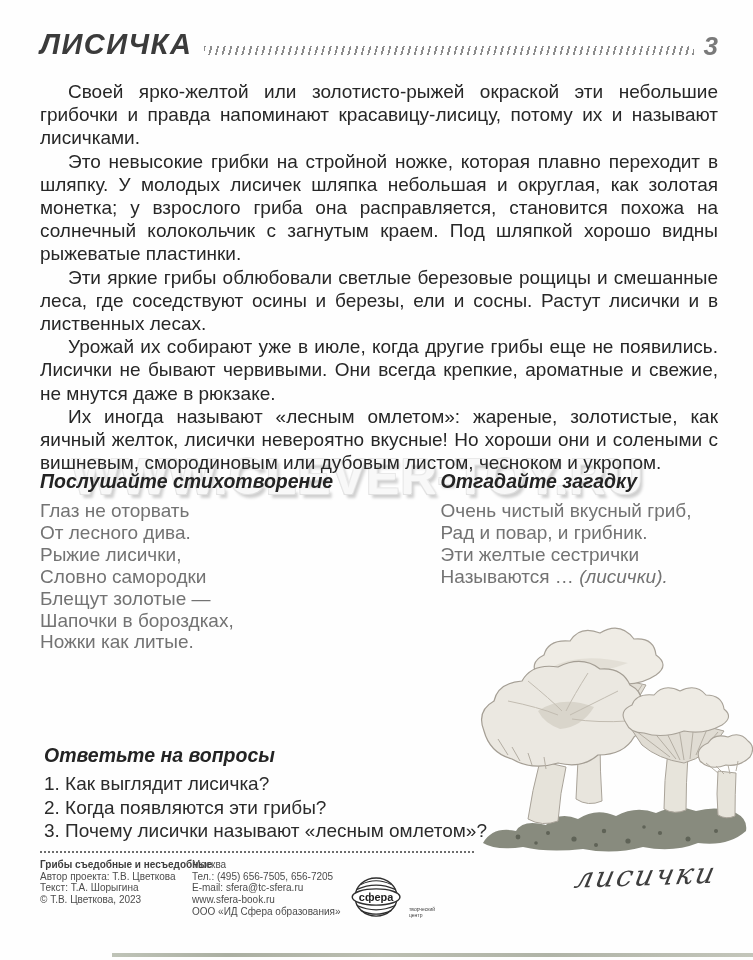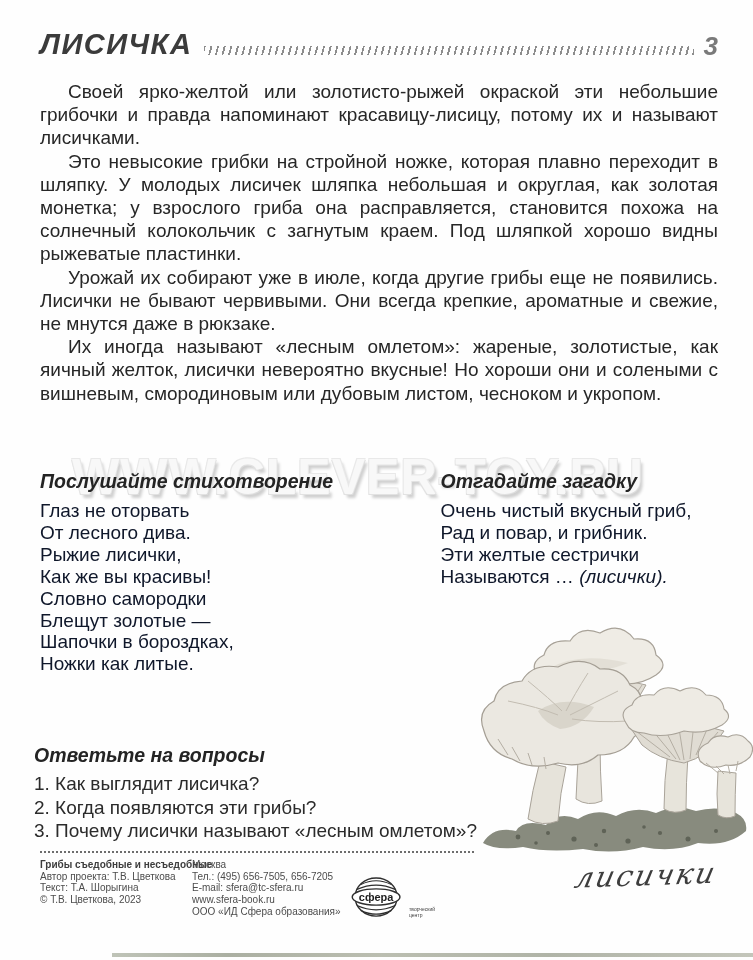--- a/index.html
+++ b/index.html
@@ -29,25 +29,25 @@
     font-size:50px; font-weight:bold; letter-spacing:1px; white-space:nowrap;
     color:#f8f8f8;
     text-shadow:-1px -1px 0 #e9e9e9, 1px -1px 0 #e9e9e9, -1px 1px 0 #e2e2e2, 1px 1px 0 #dcdcdc, 3px 4px 3px #cfcfcf;
   }
 
   
   .twocol { left:40px; top:470px; width:678px; display:flex;gap:11px; }
   .col-poem { width:396px; }
   .col-riddle { width:282px; }
   .sec-heading { font-size:19.5px; font-weight:bold; font-style:italic; color:#242424; margin-bottom:7px; }
-  .verse-line { font-size:19px; line-height:21.9px; color:#0f172a; }
+  .verse-line { font-size:19px; line-height:21.9px; color:#737373; }
   .it { font-style:italic;margin-top:20px; }
 
   
-  .questions { left:34px; top:744px; width:480px; }
+  .questions { left:44px; top:744px; width:480px; }
   .questions .sec-heading { margin-bottom:5px; }
   .q-line { font-size:19px; line-height:23.6px; color:#2b2b2b; }
 
   
   .illustration { left:478px; top:610px; width:275px; height:252px; }
 
   
   .footer { left:40px; top:851px; width:678px; }
   .f-dots { width:434px; border-top:2.5px dotted #6d6d6d; margin-bottom:6px; }
   .f-cols { display:flex; font-size:10px; line-height:11.7px; color:#4c4c4c; }
@@ -79,31 +79,31 @@
 
   <div class="layer header">
     <span class="title">ЛИСИЧКА</span>
     <span class="leader"></span>
     <span class="pagenum">3</span>
   </div>
 
   <div class="layer body-text">
     <p>Своей ярко-желтой или золотисто-рыжей окраской эти небольшие грибочки и правда напоминают красавицу-лисицу, потому их и называют лисичками.</p>
     <p>Это невысокие грибки на стройной ножке, которая плавно переходит в шляпку. У молодых лисичек шляпка небольшая и округлая, как золотая монетка; у взрослого гриба она расправляется, становится похожа на солнечный колокольчик с загнутым краем. Под шляпкой хорошо видны рыжеватые пластинки.</p>
+    <p>Эти яркие грибы облюбовали светлые березовые рощицы и смешанные леса, где соседствуют осины и березы, ели и сосны. Растут лисички и в лиственных лесах.</p>
     <p>Урожай их собирают уже в июле, когда другие грибы еще не появились. Лисички не бывают червивыми. Они всегда крепкие, ароматные и свежие, не мнутся даже в рюкзаке.</p>
     <p>Их иногда называют «лесным омлетом»: жареные, золотистые, как яичный желток, лисички невероятно вкусные! Но хороши они и солеными с вишневым, смородиновым или дубовым листом, чесноком и укропом.</p>
   </div>
 
   <div class="layer twocol">
     <div class="col-poem">
       <div class="sec-heading">Послушайте стихотворение</div>
       <div class="verse-line">Глаз не оторвать</div>
       <div class="verse-line">От лесного дива.</div>
       <div class="verse-line">Рыжие лисички,</div>
-      <div class="verse-line">Как же вы красивы!</div>
       <div class="verse-line">Словно самородки</div>
       <div class="verse-line">Блещут золотые —</div>
       <div class="verse-line">Шапочки в бороздках,</div>
       <div class="verse-line">Ножки как литые.</div>
     </div>
     <div class="col-riddle">
       <div class="sec-heading">Отгадайте загадку</div>
       <div class="verse-line">Очень чистый вкусный гриб,</div>
       <div class="verse-line">Рад и повар, и грибник.</div>
       <div class="verse-line">Эти желтые сестрички</div>

